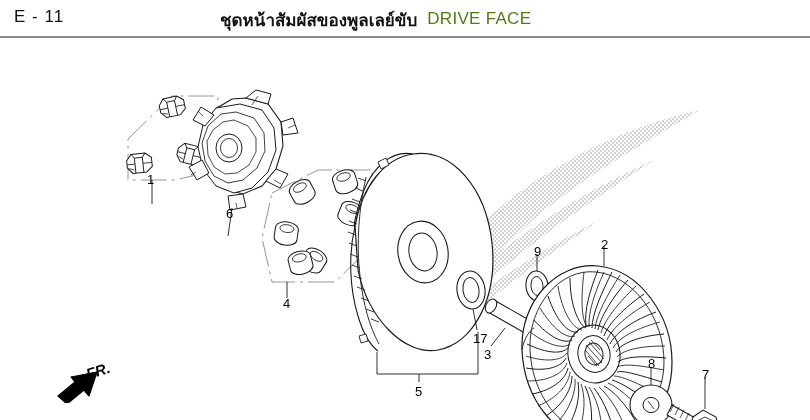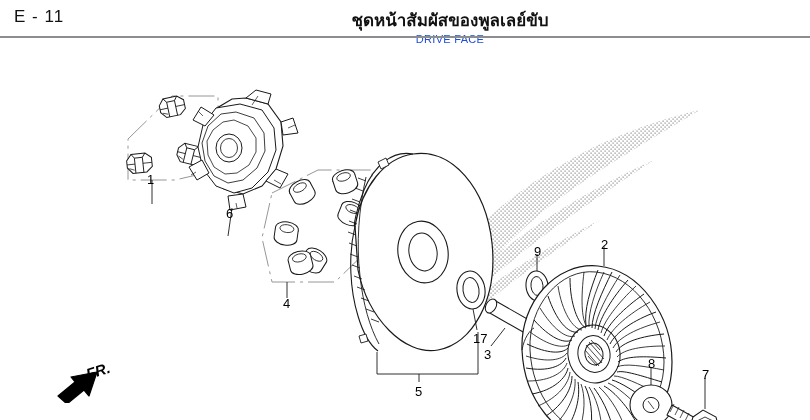--- a/index.html
+++ b/index.html
@@ -5,24 +5,24 @@
   html,body{margin:0;padding:0;background:#fff;}
   body{width:810px;height:420px;overflow:hidden;
        font-family:"Liberation Sans","DejaVu Sans",sans-serif;color:#1a1a1a;}
   #page{position:relative;width:810px;height:420px;background:#ffffff;padding-left:41px;}
 
   
   #header{position:absolute;left:0;top:0;width:810px;height:37px;}
   #section-code{position:absolute;left:14px;top:7px;font-size:17px;
       letter-spacing:1px;font-weight:400;color:#111;white-space:nowrap;}
   #title-wrap{position:absolute;left:220px;top:6px;width:460px;height:26px;
-      display:flex;align-items:center;flex-direction:column;}
+      display:flex;align-items:center;}
   #title-th{font-size:17px;font-weight:700;color:#111;white-space:nowrap;}
-  #title-en{font-size:11px;font-weight:400;color:#1d4ed8;white-space:nowrap;
-      letter-spacing:.3px;}
+  #title-en{font-size:17px;font-weight:400;color:#4d7c0f;white-space:nowrap;
+      margin-left:10px;letter-spacing:.3px;}
   #header-rule{position:absolute;left:0;top:36px;width:810px;height:2px;
       background:#8b8d90;}
 
   
   #canvas{position:absolute;left:0;top:38px;width:810px;height:382px;}
   #canvas svg{display:block;}
 
   
   .callout{position:absolute;font-size:13px;color:#000;font-weight:400;
       line-height:1;white-space:nowrap;}

